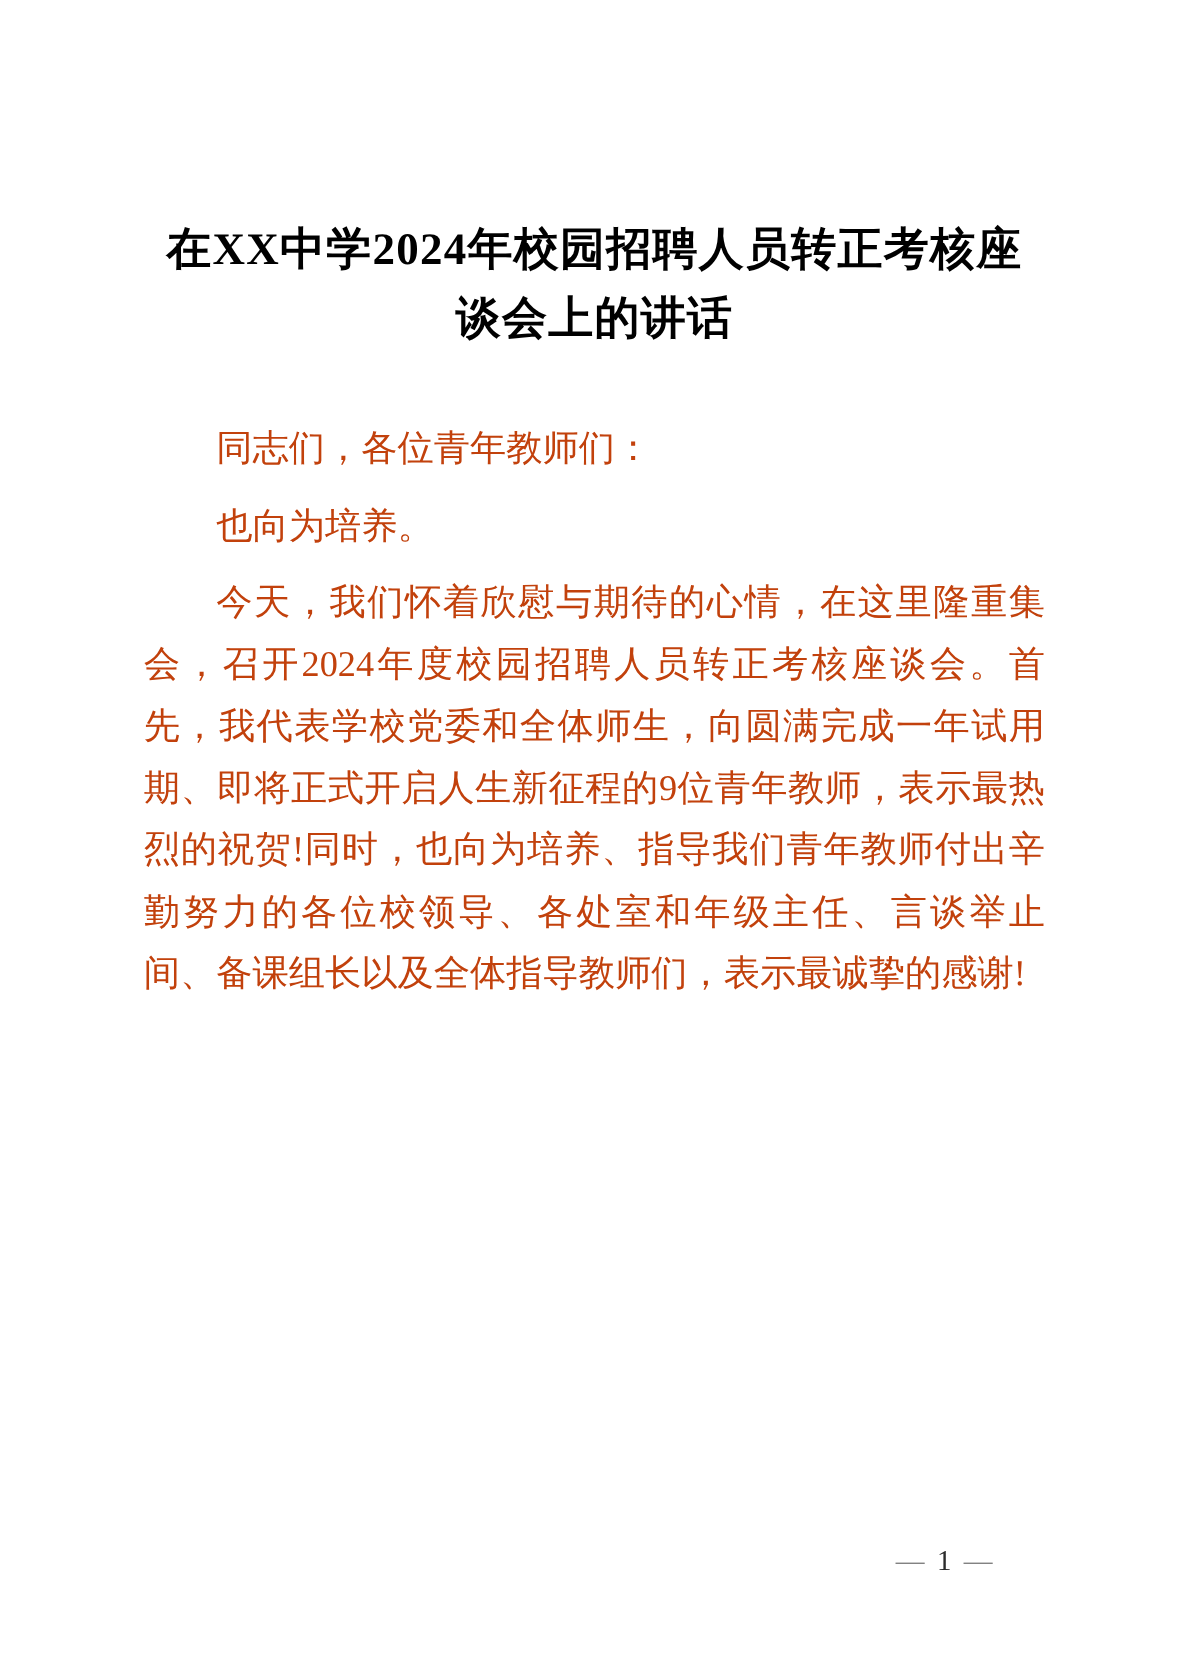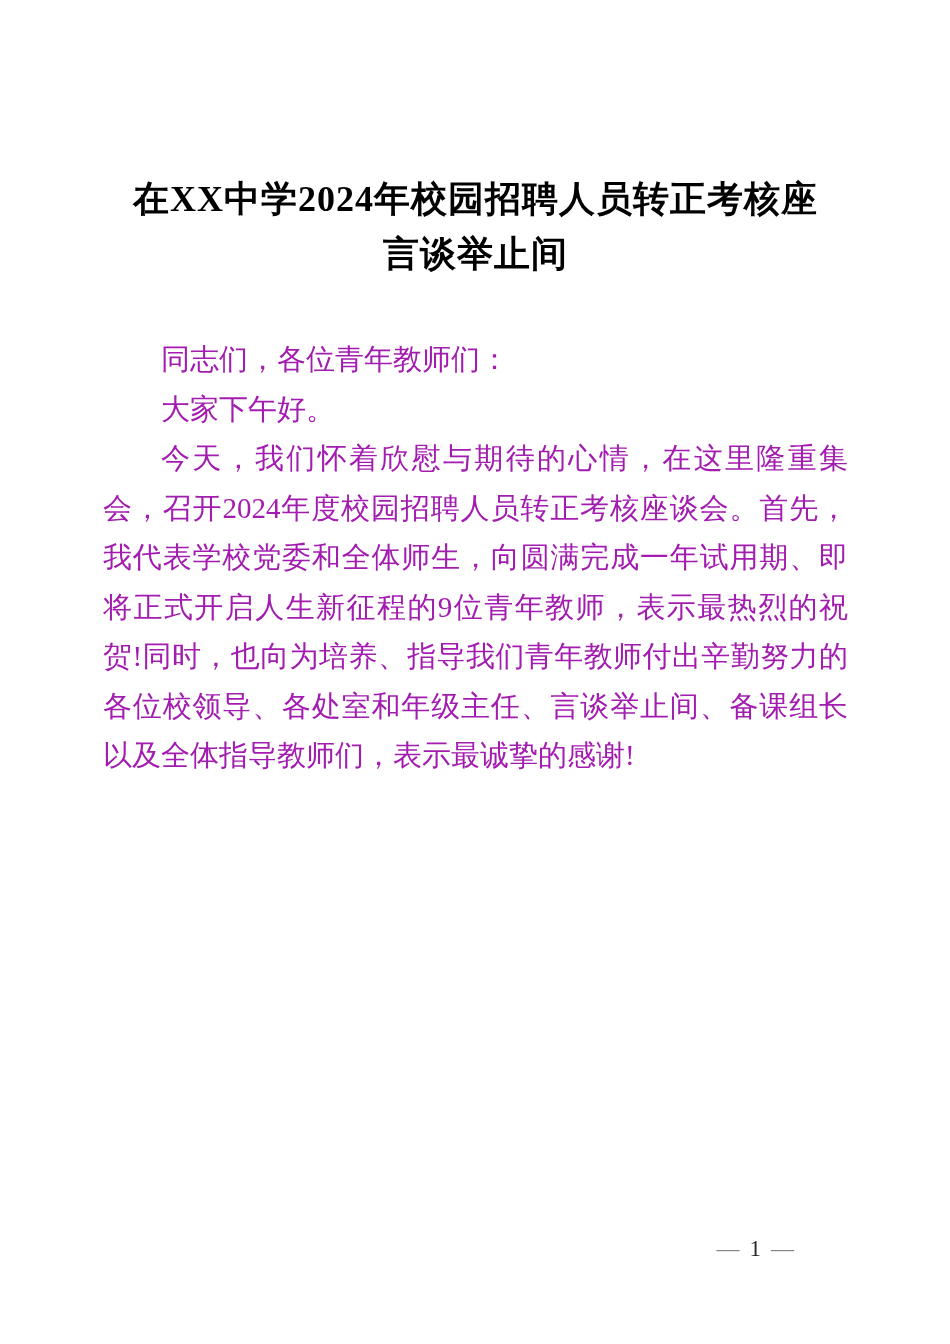--- a/index.html
+++ b/index.html
@@ -28,26 +28,26 @@
     font-weight: bold;
     line-height: 55px;
     text-align: center;
     letter-spacing: 1px;
     color: #000000;
   }
   .doc-title .title-line {
     display: block;
   }
   .doc-body p.para {
-    margin: 0;
+    margin: 12px;
     font-size: 29px;
     line-height: 49.5px;
     text-align: justify;
     text-indent: 2em;
-    color: #a21caf;
+    color: #c2410c;
     word-break: break-all;
   }
   .footer {
     position: absolute;
     top: 1236px;
     right: 150px;
     font-size: 23px;
     line-height: 25px;
     white-space: nowrap;
   }
@@ -60,25 +60,25 @@
     padding: 0 4px;
   }
 </style>
 </head>
 <body>
 
 <div class="page">
   <div class="content">
     <h1 class="doc-title">
       <span class="title-line">在XX中学2024年校园招聘人员转正考核座</span>
-      <span class="title-line">言谈举止间</span>
+      <span class="title-line">谈会上的讲话</span>
     </h1>
     <div class="doc-body">
         <p class="para">同志们，各位青年教师们：</p>
-        <p class="para">大家下午好。</p>
+        <p class="para">也向为培养。</p>
         <p class="para">今天，我们怀着欣慰与期待的心情，在这里隆重集会，召开2024年度校园招聘人员转正考核座谈会。首先，我代表学校党委和全体师生，向圆满完成一年试用期、即将正式开启人生新征程的9位青年教师，表示最热烈的祝贺!同时，也向为培养、指导我们青年教师付出辛勤努力的各位校领导、各处室和年级主任、言谈举止间、备课组长以及全体指导教师们，表示最诚挚的感谢!</p>
       </div>
   </div>
 
   <div class="footer">
     <span class="dash">—</span><span class="num">1</span><span class="dash">—</span>
   </div>
 </div>
 
 </body></html>

